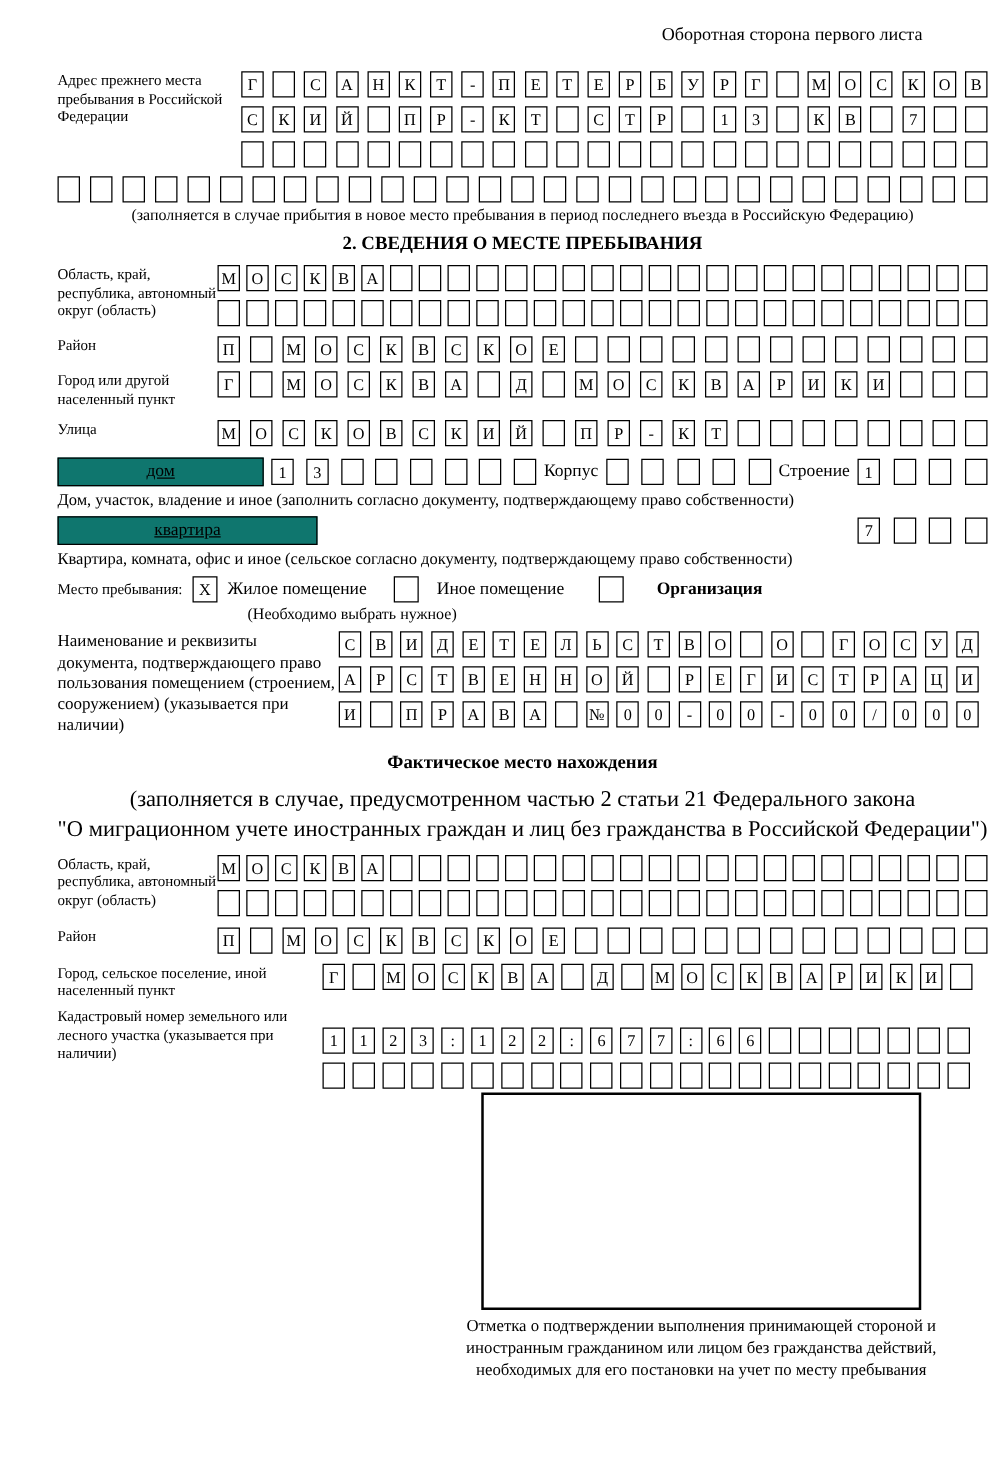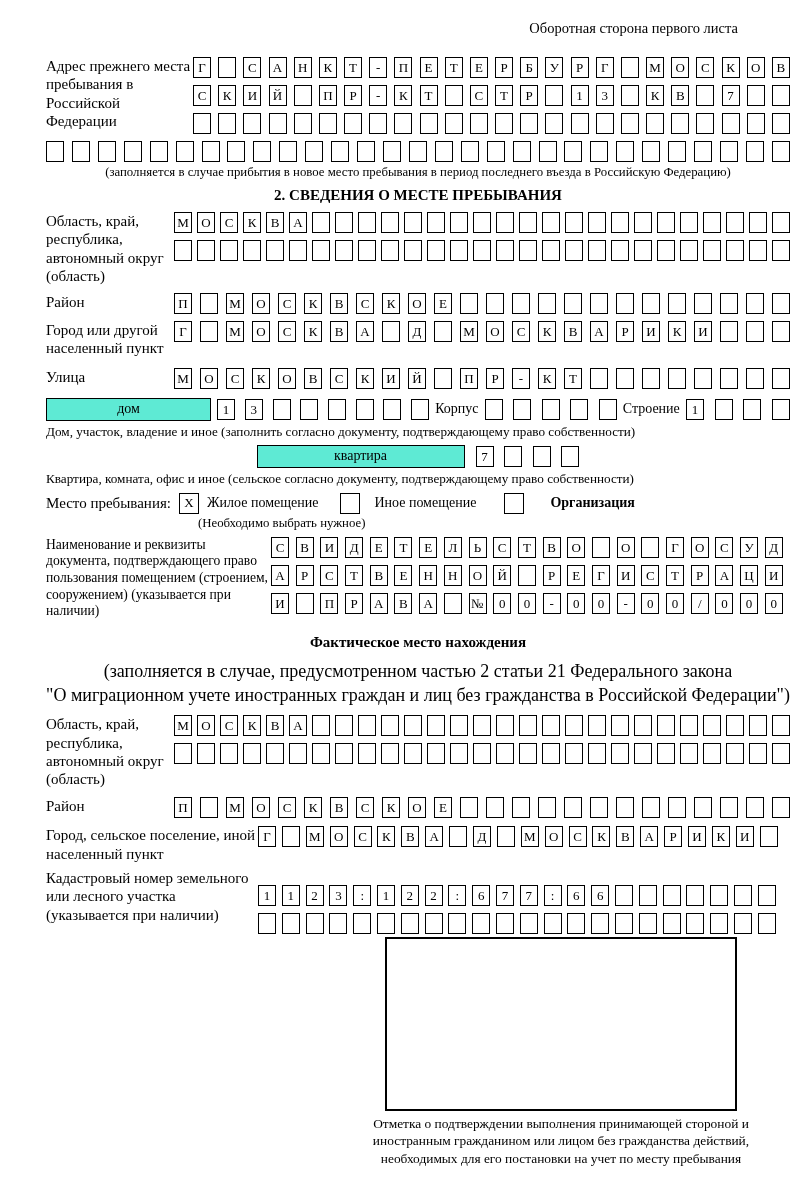--- a/index.html
+++ b/index.html
@@ -1,33 +1,33 @@
 <!DOCTYPE html>
 <html><head>
 <meta charset="utf-8">
 <style>
   html,body{margin:0;padding:0;background:#fff;}
   body{width:800px;height:1180px;font-family:"Liberation Serif", serif;color:#000;overflow:hidden;}
   .page{box-sizing:border-box;width:800px;height:1180px;padding:20px 10px 0 46px;position:relative;}
   .hdr{text-align:right;padding-right:52px;font-size:14.5px;margin-bottom:20px;}
   .frow{display:flex;align-items:flex-start;}
-  .lbl{font-size:15px;line-height:1.22;flex-shrink:0;}
+  .lbl{font-size:12px;line-height:1.22;flex-shrink:0;}
   .w147{width:147px;}
   .w128{width:128px;}
   .w225{width:225px;}
   .w212{width:212px;}
   .col{flex:1;min-width:0;}
   .cells{display:flex;justify-content:space-between;}
   .cell{box-sizing:border-box;width:18px;height:21px;border:1.7px solid #000;display:inline-flex;align-items:center;justify-content:center;font-size:13px;line-height:1;flex-shrink:0;background:#fff;}
   .mb7{margin-bottom:7px;}
   .mt3{margin-top:3px;}
   .note{font-size:12.8px;text-align:center;margin-top:3px;}
   .title{font-size:15px;font-weight:bold;text-align:center;margin:7px 0 8px 0;}
   .caption{font-size:13.2px;margin:3px 0 5px 0;}
-  .bigbox{box-sizing:border-box;border:1.7px solid #000;height:23px;display:flex;align-items:center;justify-content:center;font-size:14px;flex-shrink:0;background:#5eead4;}
+  .bigbox{box-sizing:border-box;border:1.7px solid #000;height:23px;display:flex;align-items:center;justify-content:center;font-size:14px;flex-shrink:0;background:#0f766e;text-decoration:underline;}
   .domrow{display:flex;align-items:center;justify-content:space-between;margin-top:2px;}
   .inline-lbl{font-size:14px;flex-shrink:0;}
   .chk{box-sizing:border-box;width:20px;height:21px;border:1.7px solid #000;display:inline-flex;align-items:center;justify-content:center;font-size:13px;flex-shrink:0;background:#fff;}
   .mesto{align-items:center;margin-top:6px;}
   .mesto .lbl{width:auto;}
   .mesto-note{font-size:12.8px;margin:2px 0 6px 152px;}
   .doc-rows{width:512px;}
   .fact-note{font-size:18px;text-align:center;line-height:1.35;}
   .kad-rows{margin-top:16px;margin-right:14px;}
   .markbox{box-sizing:border-box;width:352px;height:174px;border:2px solid #000;margin-left:339px;margin-top:3px;background:#fff;}
@@ -336,21 +336,21 @@
     <span class="inline-lbl">Строение</span>
     <div class="cells" style="width:104px;">
         <span class="cell">1</span>
         <span class="cell"></span>
         <span class="cell"></span>
         <span class="cell"></span>
       </div>
   </div>
   <div class="caption">Дом, участок, владение и иное (заполнить согласно документу, подтверждающему право собственности)</div>
 
-  <div class="domrow" style="justify-content:center;">
+  <div class="domrow" style="justify-content:space-between;">
     <div class="bigbox" style="width:208px;">квартира</div>
     <div class="cells" style="width:104px;margin-left:11px;">
         <span class="cell">7</span>
         <span class="cell"></span>
         <span class="cell"></span>
         <span class="cell"></span>
       </div>
   </div>
   <div class="caption">Квартира, комната, офис и иное (сельское согласно документу, подтверждающему право собственности)</div>
 

